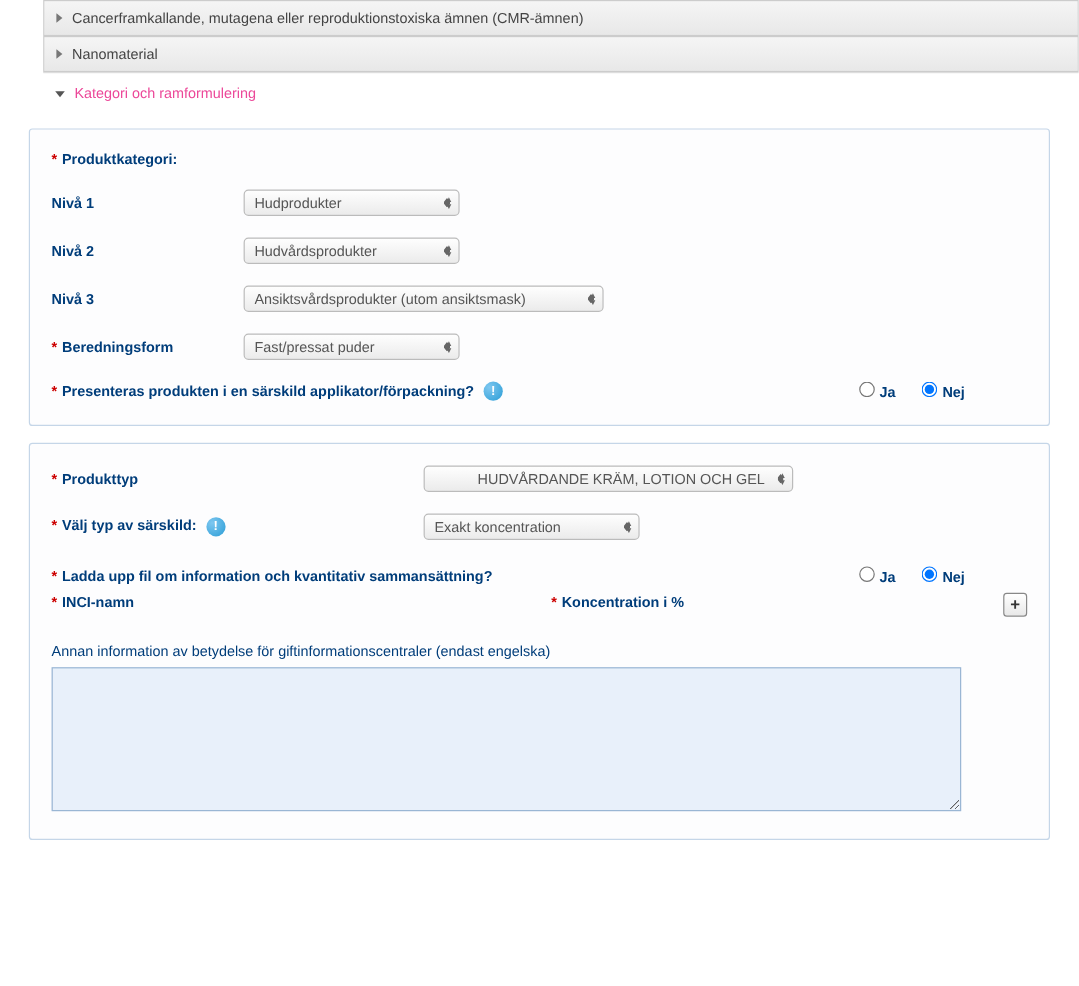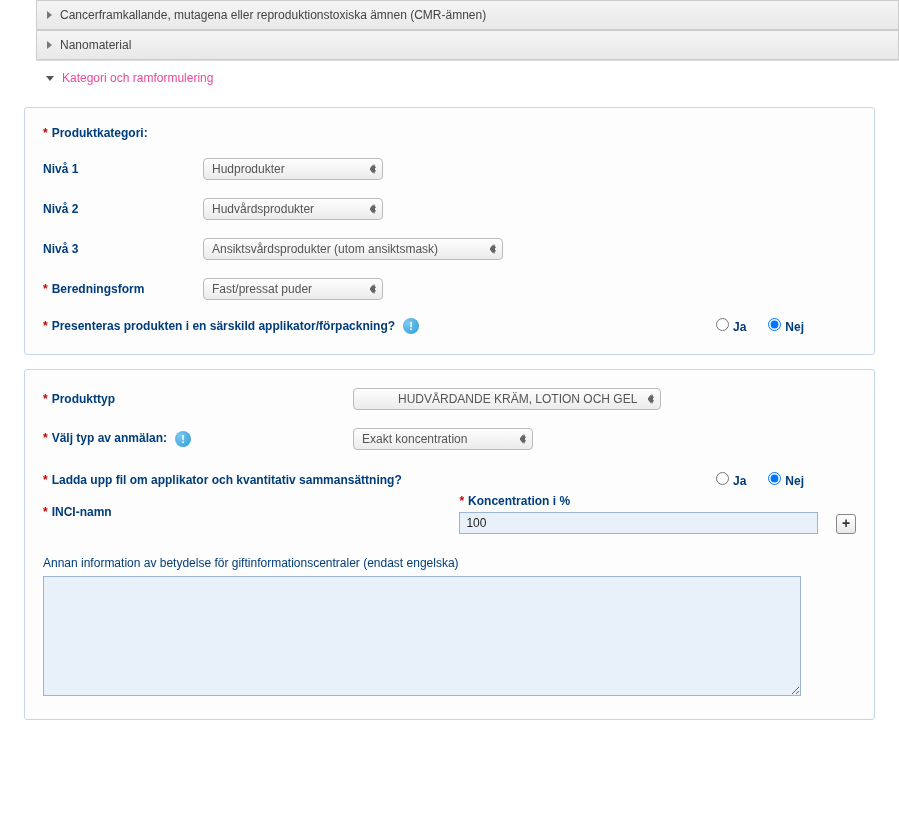--- a/index.html
+++ b/index.html
@@ -126,53 +126,52 @@
       </div>
       <div class="select-wrap">
         <select style="min-width:280px;padding-left:44px;"><option>HUDVÅRDANDE KRÄM, LOTION OCH GEL</option></select>
         <div class="select-arrows">▴<br>▾</div>
       </div>
     </div>
 
     <div class="form-row produkt-row">
       <div class="label-col">
         <span class="req">*</span>
-        <span>Välj typ av anmälan:</span>
+        <span>Välj typ av särskild:</span>
         <span class="info-icon">!</span>
       </div>
       <div class="select-wrap">
         <select><option>Exakt koncentration</option></select>
         <div class="select-arrows">▴<br>▾</div>
       </div>
     </div>
 
     <div class="q-row" style="margin-top:22px;margin-bottom:6px;">
       <div class="q-label">
         <span class="req">*</span>
-        <span>Ladda upp fil om applikator och kvantitativ sammansättning?</span>
+        <span>Ladda upp fil om information och kvantitativ sammansättning?</span>
       </div>
       <div class="radio-group">
         <span><input type="radio" name="ladda" style=""><label>Ja</label></span>
         <span><input type="radio" name="ladda" checked="" style=""><label>Nej</label></span>
       </div>
     </div>
 
     <div class="inci-row">
       <div class="inci-col">
         <div class="sub-label">
           <span class="req">*</span>
           <span>INCI-namn</span>
         </div>
       </div>
       <div class="inci-col konc-col">
         <div class="sub-label">
           <span class="req">*</span>
           <span>Koncentration i %</span>
         </div>
-        <input class="text-input" type="text" value="100" style="">
       </div>
       <div style="align-self:flex-end;">
         <div class="plus-btn">+</div>
       </div>
     </div>
 
     <label class="textarea-label">Annan information av betydelse för giftinformationscentraler (endast engelska)</label>
     <textarea style=""></textarea>
 
   </div>

